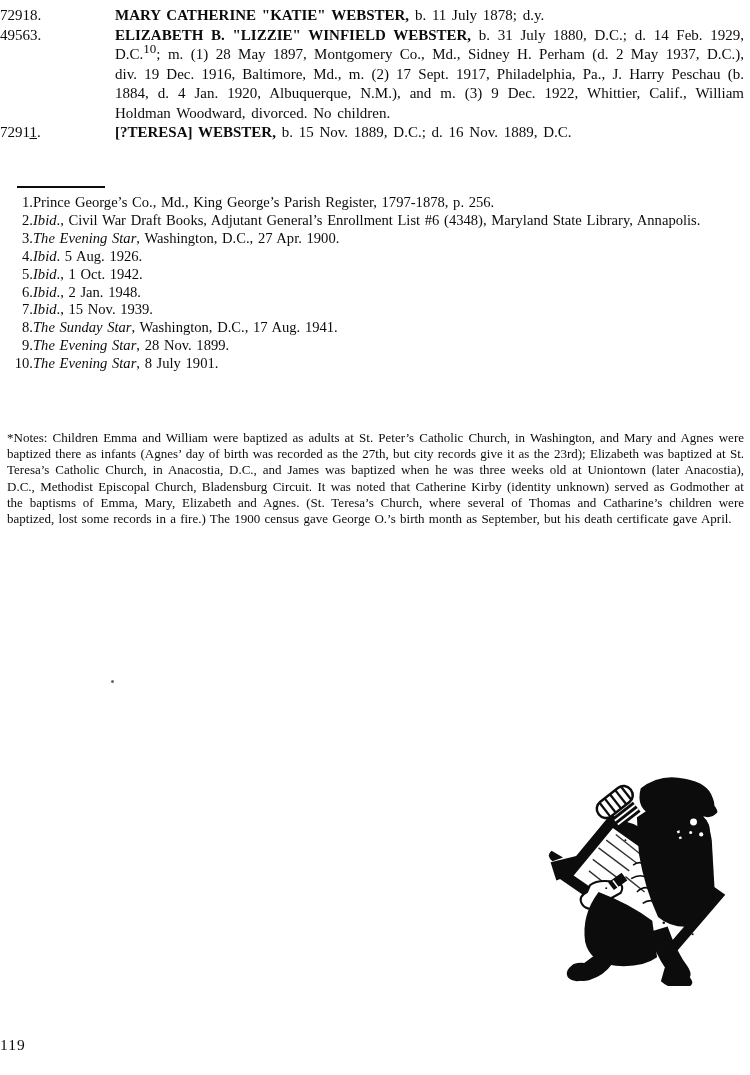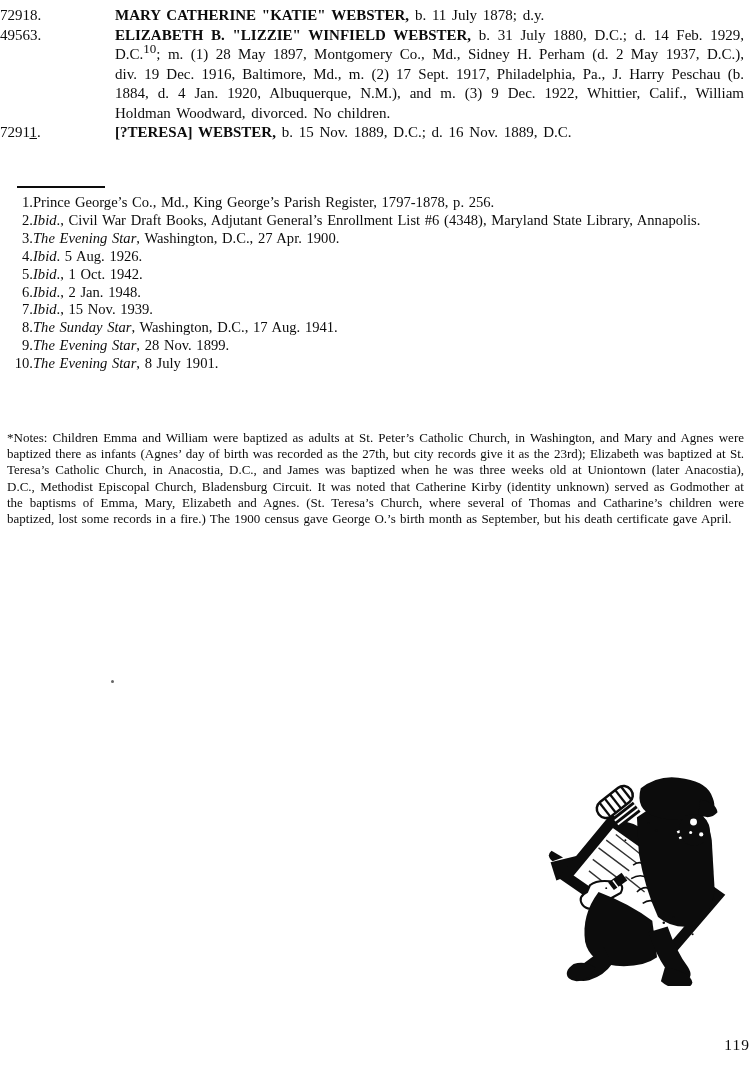--- a/index.html
+++ b/index.html
@@ -25,21 +25,21 @@
   .fn .ftext{flex:1;margin-left:0;text-align:justify;word-spacing:1px;}
   .fn i{font-style:italic;}
   
   .notes{position:absolute;top:430px;left:7px;width:737px;
     font-size:13px;line-height:16.2px;text-align:justify;word-spacing:1px;}
   
   .speck{position:absolute;top:680px;left:111px;width:3px;height:3px;background:#666;border-radius:50%;}
   
   .illo{position:absolute;top:773px;left:546px;width:202px;height:213px;}
   
-  .pagenum{position:absolute;top:1036px;left:0;width:750px;text-align:right;
+  .pagenum{position:absolute;top:1036px;left:0;width:750px;text-align:left;
     font-size:15.5px;letter-spacing:1px;}
 </style>
 </head>
 <body>
 
 <div class="entries">
     <div class="entry">
       <span class="num">72918.</span>
       <div class="ebody"><b>MARY CATHERINE "KATIE" WEBSTER,</b> b. 11 July 1878; d.y.</div>
     </div>

